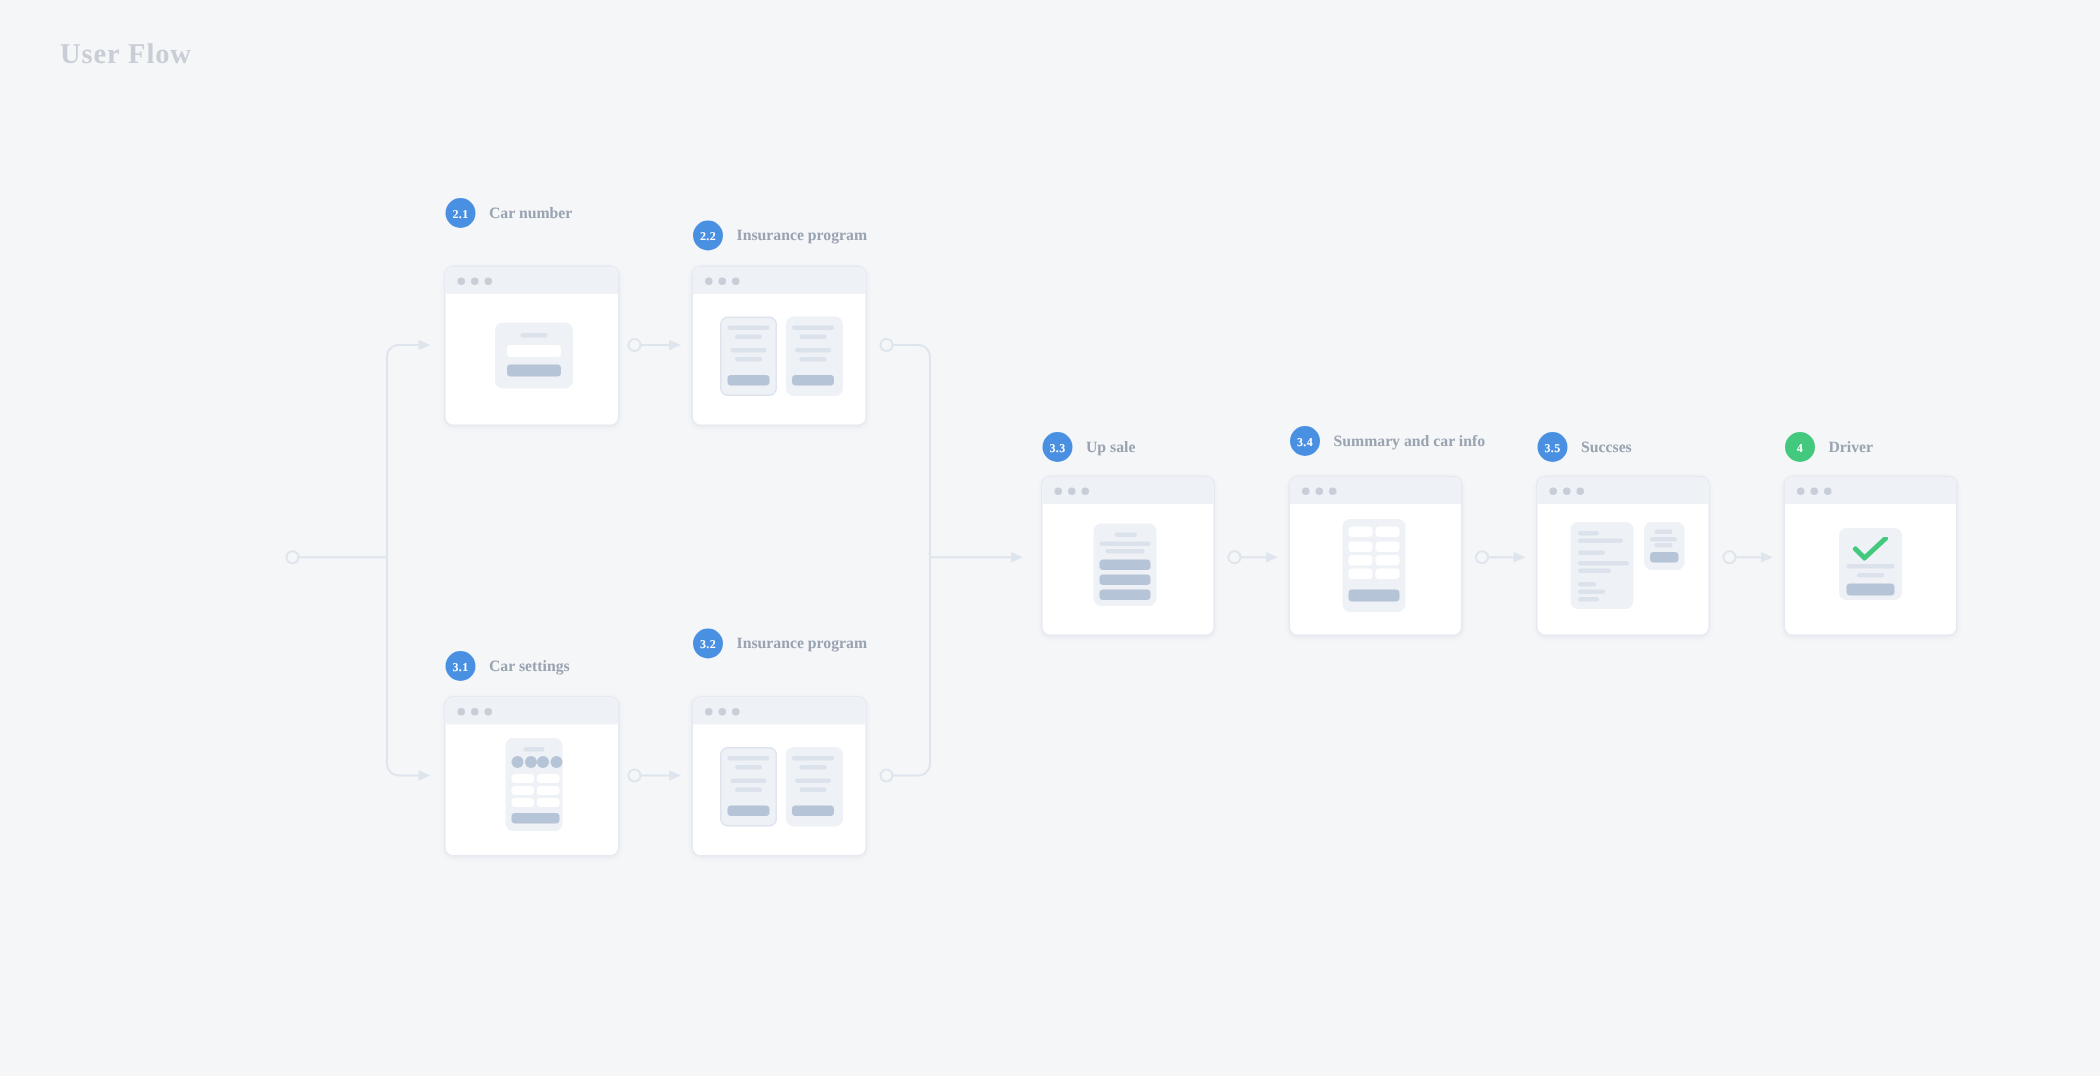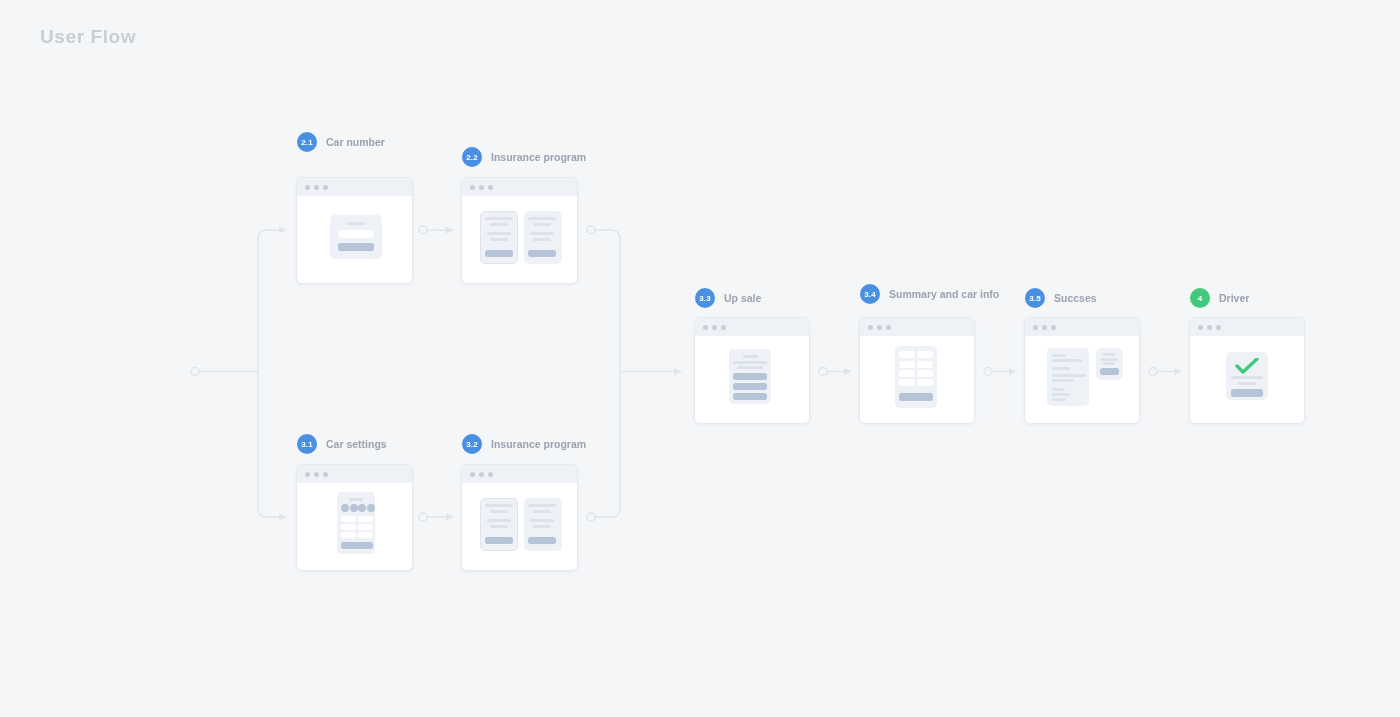--- a/index.html
+++ b/index.html
@@ -2,21 +2,21 @@
 <html><head>
 <meta charset="utf-8">
 <style>
   * { box-sizing: border-box; margin: 0; padding: 0; }
   html, body {
     width: 1400px; height: 717px;
     background: #f4f6f8;
     font-family: "Liberation Sans", sans-serif;
     overflow: hidden;
   }
-  #canvas { position: relative; width: 1196px; height: 717px; }
+  #canvas { position: relative; width: 1196px; height: 717px; font-family: Liberation Serif, serif; }
 
   
   .page-title {
     position: absolute; left: 40px; top: 26px;
     font-size: 19px; font-weight: bold; letter-spacing: .6px;
     color: #c9ced6;
   }
 
   
   .start-node {
@@ -189,21 +189,21 @@
       <div class="bar white" style="left:44px;top:33px;width:15px;height:6px"></div>
       <div class="bar white" style="left:61px;top:33px;width:15px;height:6px"></div>
       <div class="bar white" style="left:44px;top:41px;width:15px;height:6px"></div>
       <div class="bar white" style="left:61px;top:41px;width:15px;height:6px"></div>
       <div class="bar white" style="left:44px;top:49px;width:15px;height:6px"></div>
       <div class="bar white" style="left:61px;top:49px;width:15px;height:6px"></div>
       <div class="bar dark" style="left:44px;top:59px;width:32px;height:7px"></div>
     </div>
   </div>
 
-  <div class="step-head" style="left:462px;top:434px">
+  <div class="step-head" style="left:462px;top:419px">
     <div class="badge">3.2</div>
     <div class="step-caption">Insurance program</div>
   </div>
   <div class="card" style="left:461px;top:464px;width:117px;height:107px">
     <div class="titlebar">
         <i></i>
         <i></i>
         <i></i>
       </div>
     <div class="body">

